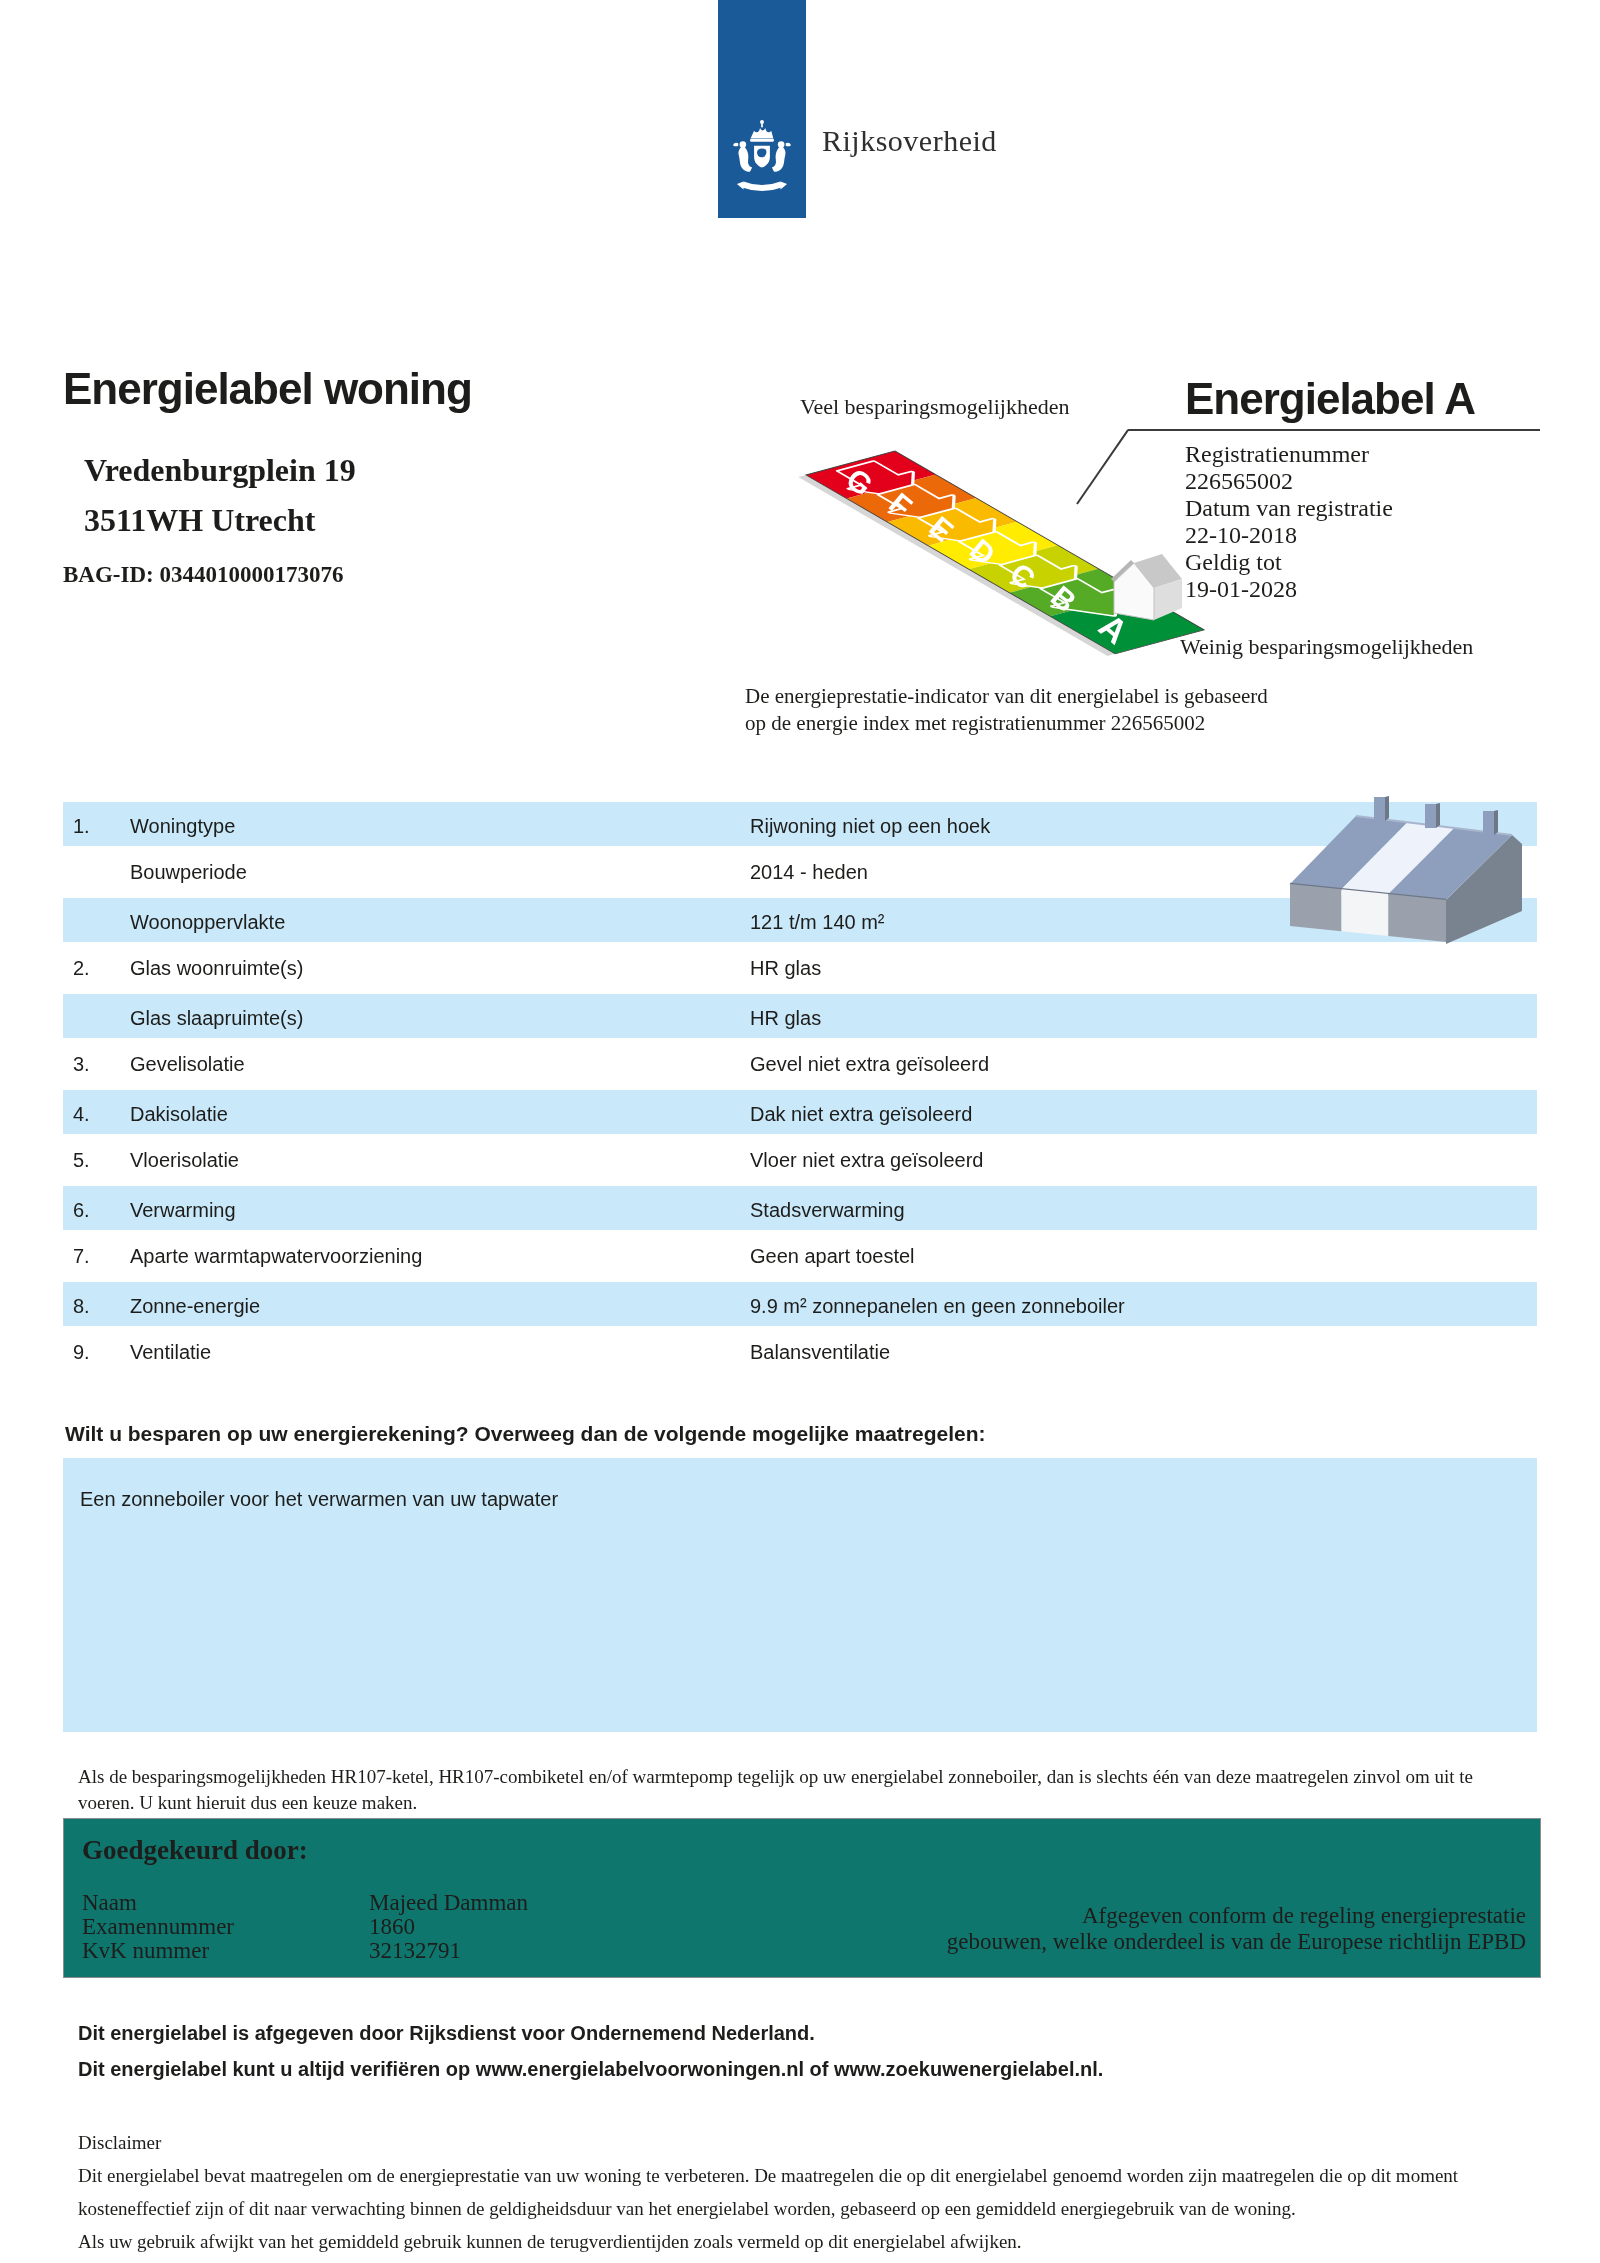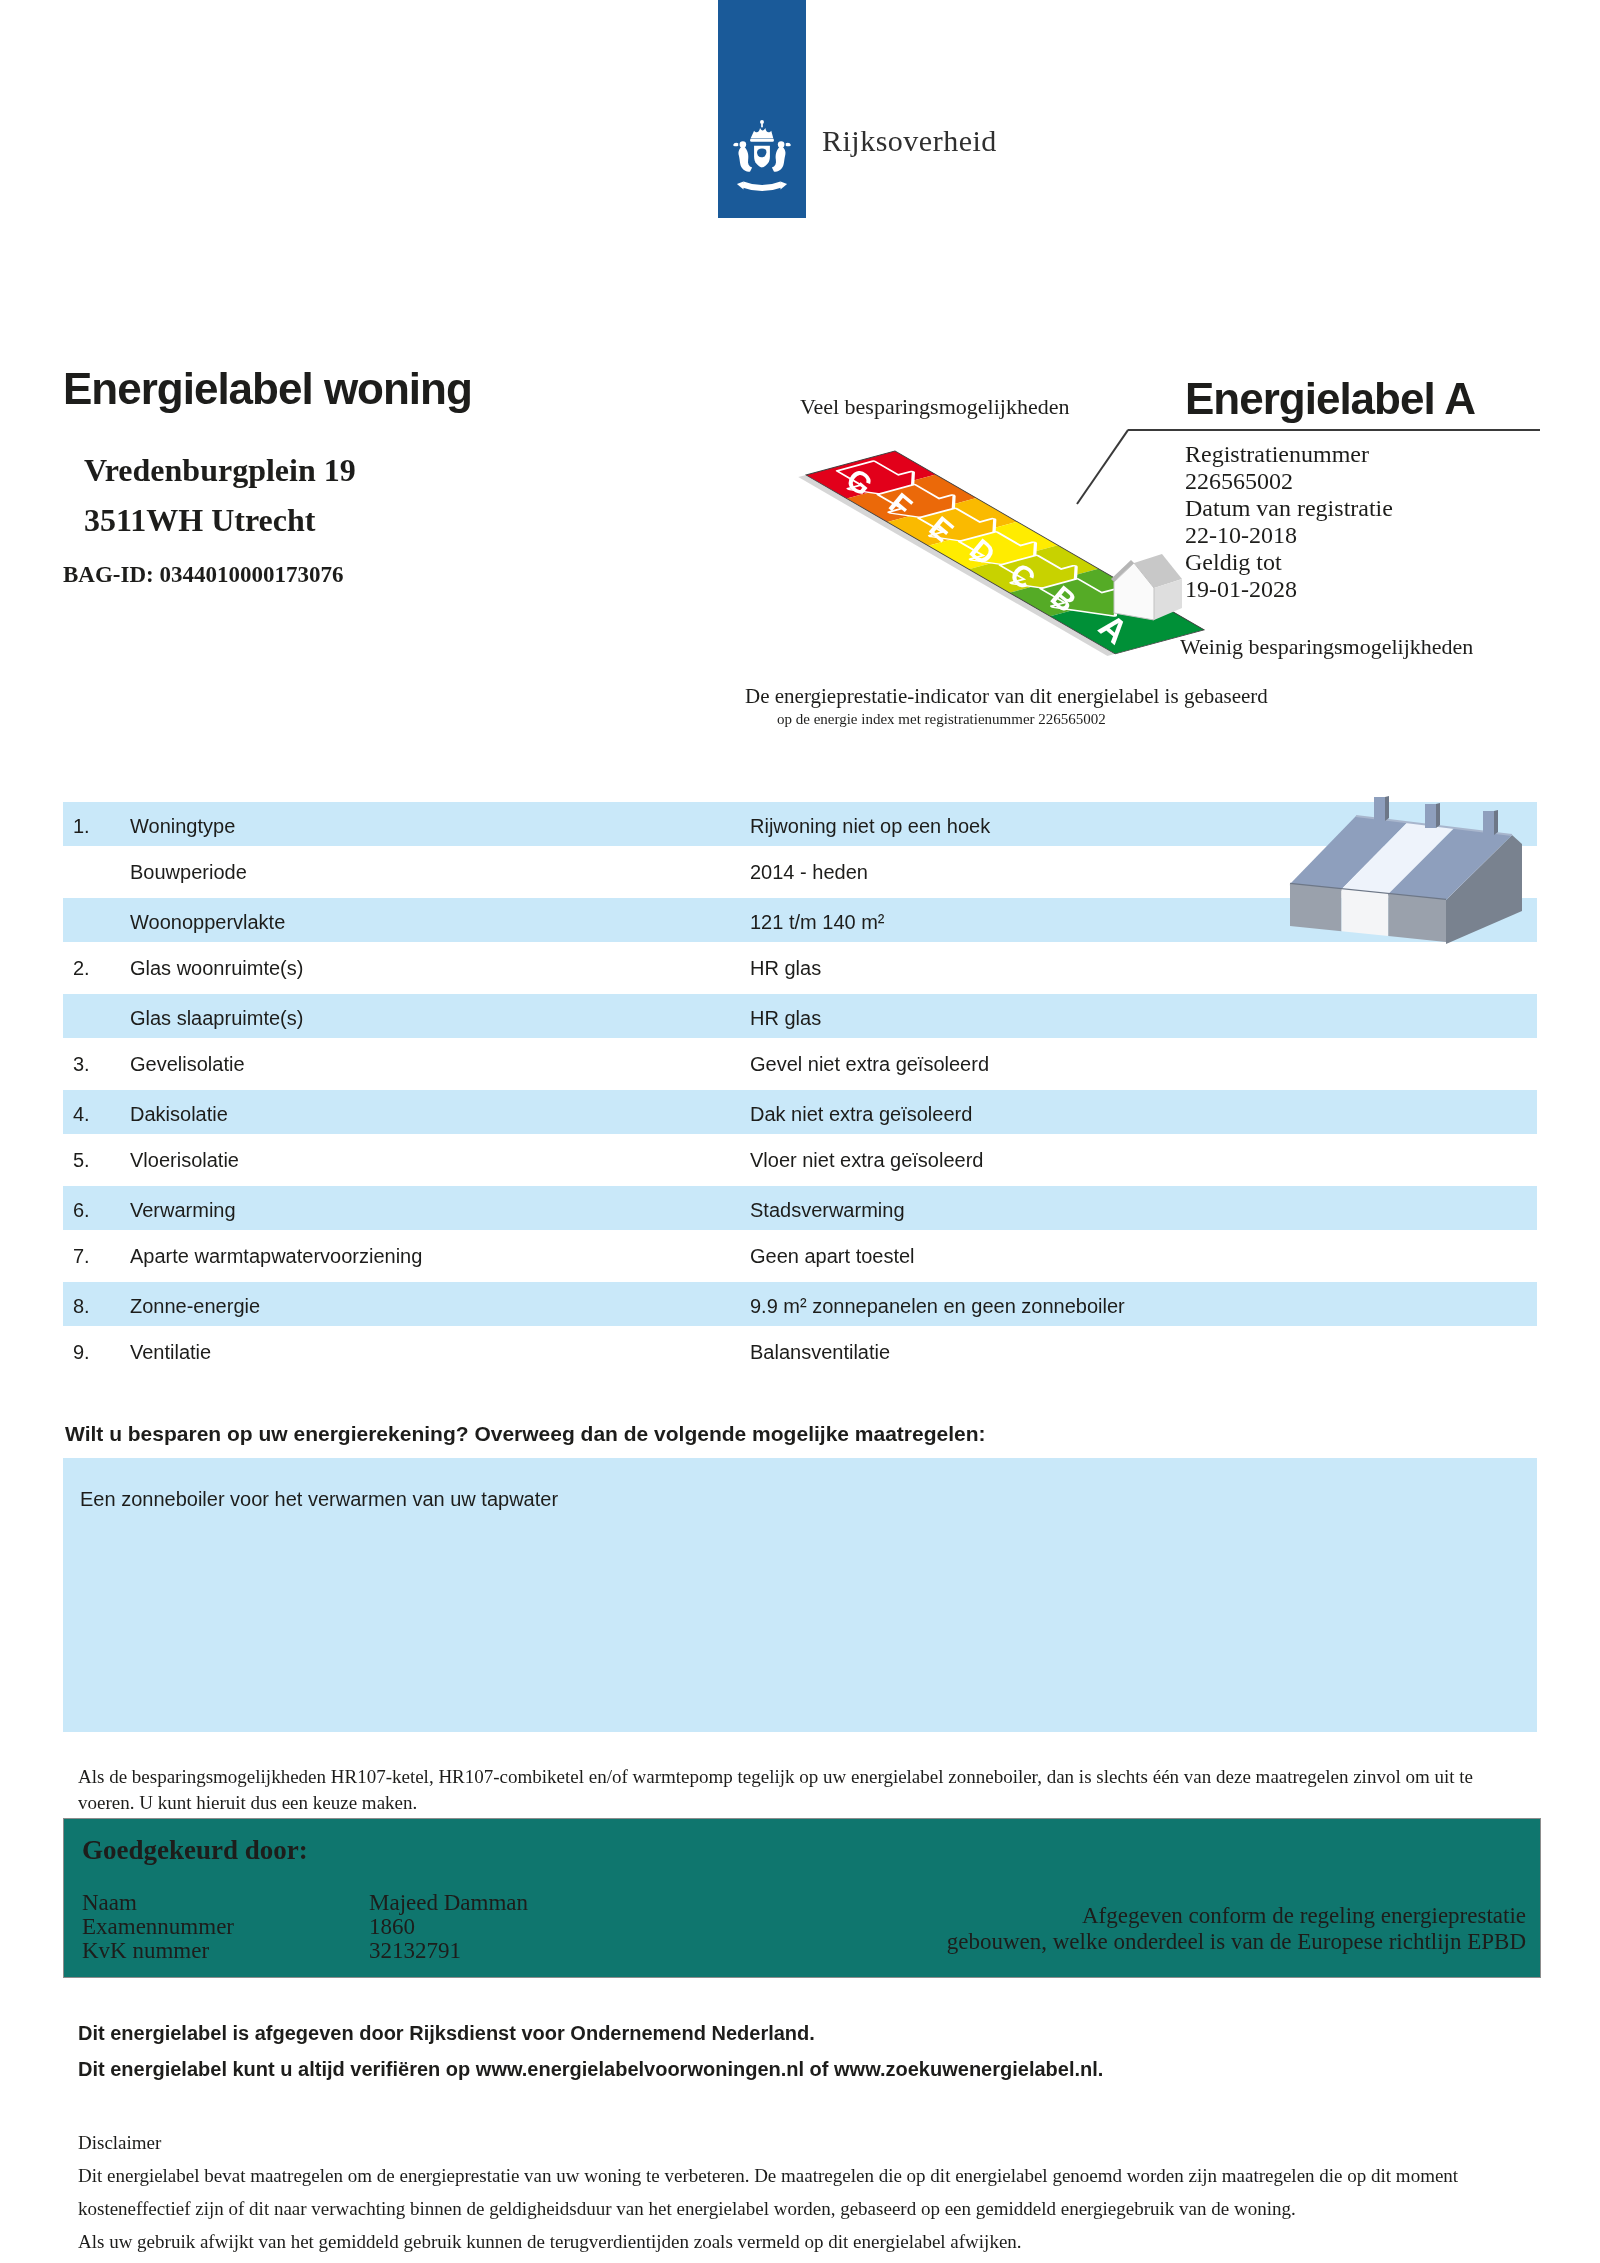--- a/index.html
+++ b/index.html
@@ -122,21 +122,21 @@
       <polygon points="346,150 366,131 363,128 343,147" fill="#b5b5b5"></polygon>
       <polygon points="366,131 394,122 414,147 386,156" fill="#c8c8c8"></polygon>
       <polygon points="386,156 414,147 414,176 386,188" fill="#dedede"></polygon>
       <polygon points="346,150 366,131 386,156 386,188 346,181" fill="#fafafa" stroke="#c2c2c2" stroke-width="1"></polygon>
     </g>
   </svg>
 
   <div class="abs serif small-serif" style="left:1180px;top:634px;">Weinig besparingsmogelijkheden</div>
 
   <div class="abs serif" style="left:745px;top:684px;font-size:21px;">De energieprestatie-indicator van dit energielabel is gebaseerd</div>
-  <div class="abs serif" style="left:745px;top:711px;font-size:15px;margin-left:32px;">op de energie index met registratienummer 226565002</div>
+  <div class="abs serif" style="left:745px;top:711px;font-size:21px;">op de energie index met registratienummer 226565002</div>
 
   <div class="abs sans b sec-head" style="left:65px;top:764px;margin-top:48px;">Overzicht woningkenmerken</div>
 
   <div class="tbl sans">
     <div class="trow shaded">
       <span class="tnum">1.</span>
       <span class="tlabel">Woningtype</span>
       <span class="tvalue">Rijwoning niet op een hoek</span>
     </div>
     <div class="trow">

